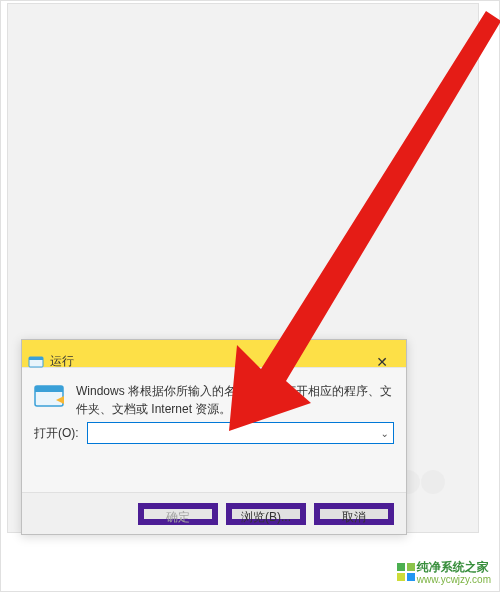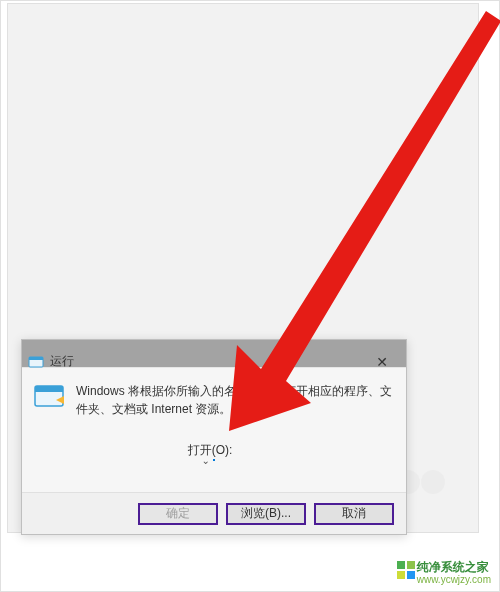--- a/index.html
+++ b/index.html
@@ -35,21 +35,21 @@
     top: 338px;
     width: 386px;
     height: 196px;
     background: #f6f6f6;
     border: 1px solid #bfbfbf;
     box-sizing: border-box;
     box-shadow: 0 2px 10px rgba(0,0,0,0.15);
   }
   .titlebar {
     height: 28px;
-    background: #a3a3a3;
+    background: #fde047;
     border-bottom: 1px solid #e6e6e6;
     display: flex;
     align-items: center;
     padding: 16px 4px 0 6px;
     font-size: 12px;
     color: #333;
     box-sizing: border-box;
   }
   .titlebar .run-icon {
     width: 16px;
@@ -86,22 +86,21 @@
   }
   .big-run-icon svg { display:block; }
   .desc-text {
     font-size: 12px;
     color: #333;
     line-height: 1.5;
   }
   .input-row {
     display: flex;
     align-items: center;
-    margin-top: 24px;
-    flex-direction: column;
+    margin-top: 4px;
   }
   .open-label {
     font-size: 12px;
     color: #333;
     margin-right: 8px;
     white-space: nowrap;
   }
   .open-combo {
     flex: 1;
     height: 22px;
@@ -131,21 +130,21 @@
     justify-content: flex-end;
     align-items: center;
     padding: 0 12px;
     gap: 8px;
     box-sizing: border-box;
   }
   .win-btn {
     min-width: 80px;
     height: 22px;
     font-size: 12px;
-    border: 2px solid #4c1d95;
+    border: 6px solid #4c1d95;
     background: #e1e1e1;
     color: #333;
     padding: 0 8px;
     cursor: pointer;
     font-family: inherit;
   }
   .win-btn.disabled {
     color: #a0a0a0;
     background: #e6e6e6;
     cursor: default;
@@ -156,20 +155,21 @@
     left: 0;
     top: 0;
     pointer-events: none;
   }
   
   .footer-mark {
     position: absolute;
     right: 8px;
     bottom: 6px;
     display: flex;
+    align-items: center;
   }
   .footer-logo {
     width: 20px;
     height: 20px;
     position: relative;
   }
   .footer-logo .sq {
     position: absolute;
     width: 8px;
     height: 8px;

